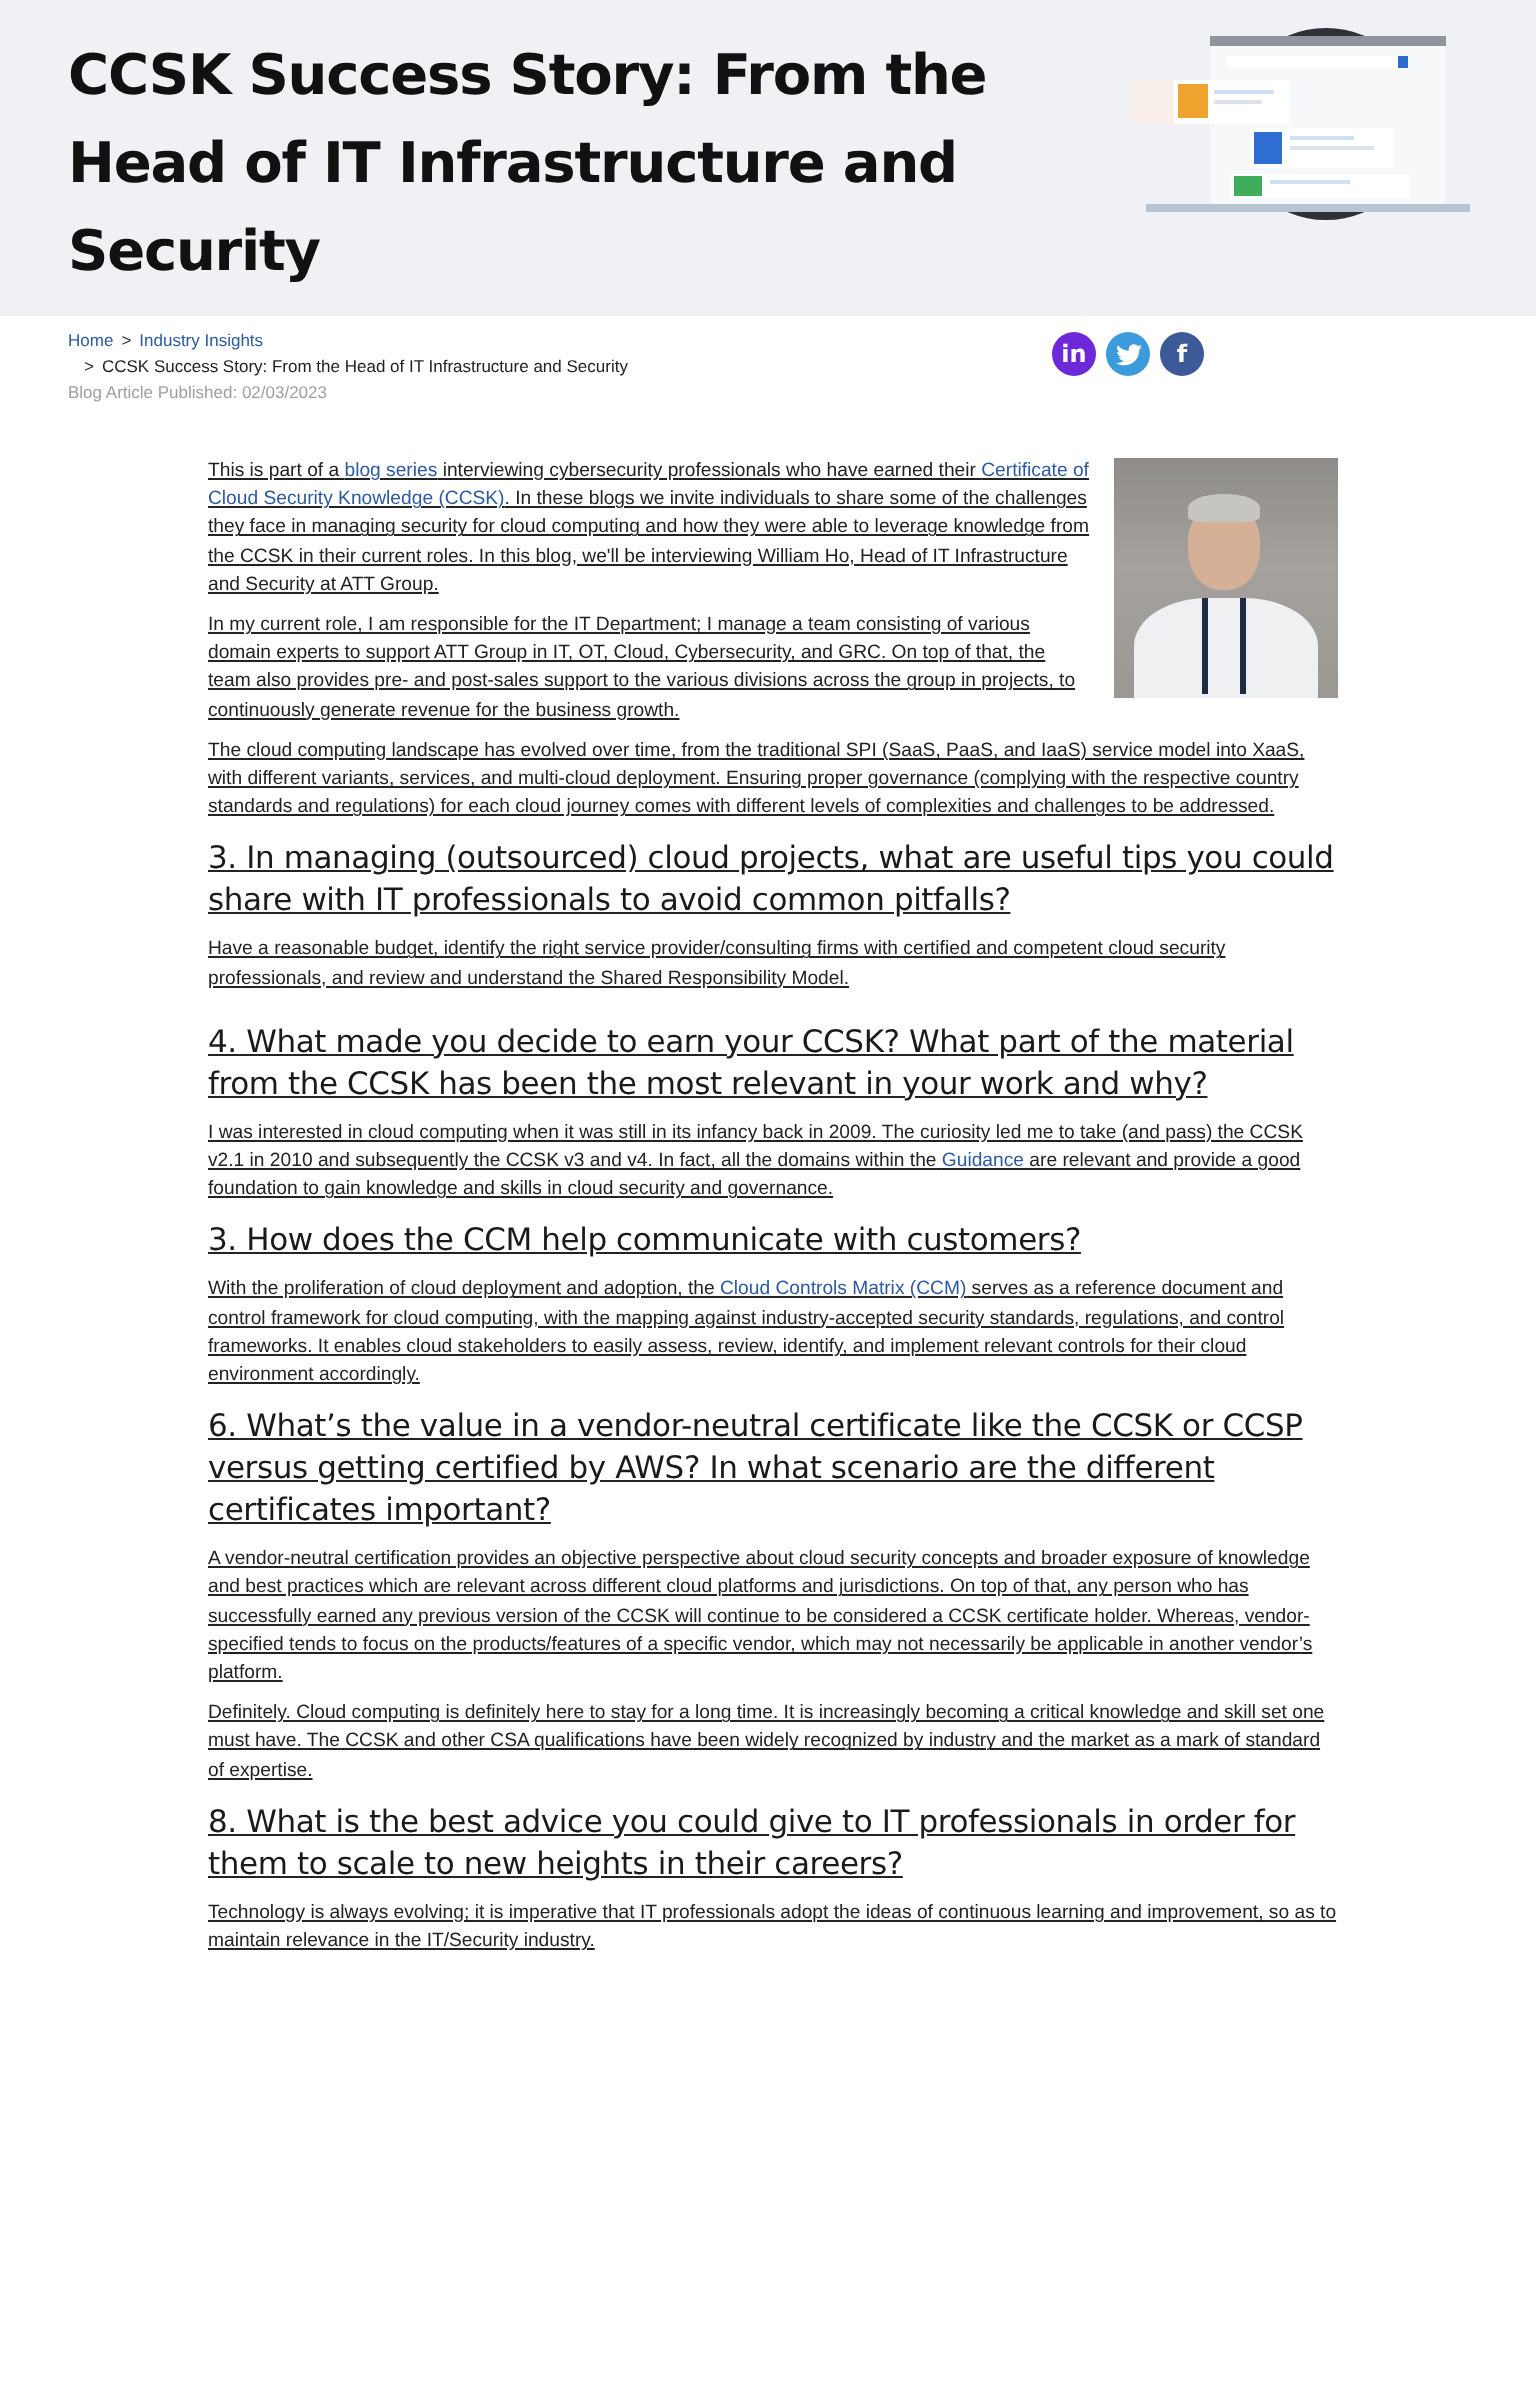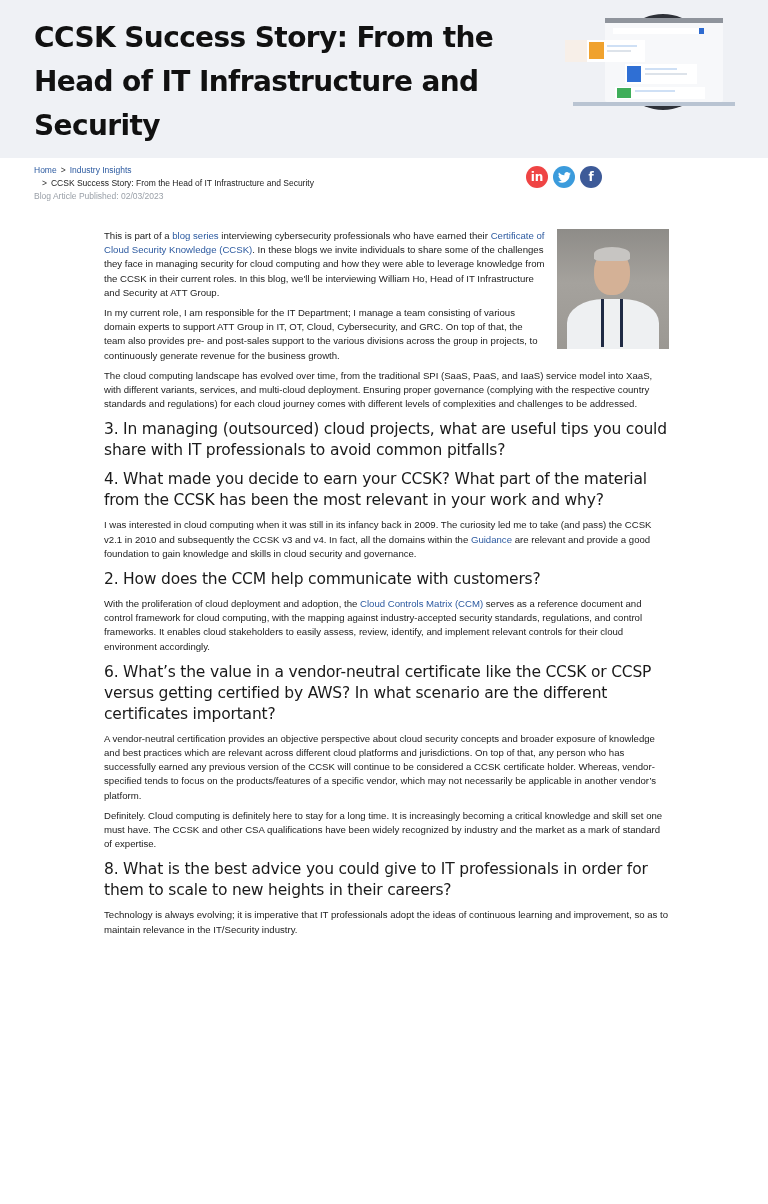--- a/index.html
+++ b/index.html
@@ -12,25 +12,25 @@
   .illus { position: absolute; left: 565px; top: 10px; width: 175px; height: 110px; }
 
   .crumbs { position: absolute; left: 34px; top: 164px; font-size: 8.5px; line-height: 13px; }
   .crumbs .link { color: #2c5aa0; text-decoration: none; }
   .crumbs .sep { color: #333; margin: 0 4px; }
   .crumbs .row2 { padding-left: 4px; color: #222; }
   .crumbs .pub { color: #9aa0a8; }
 
   .social { position: absolute; left: 526px; top: 166px; display: flex; gap: 5px; }
   .social .ic { width: 22px; height: 22px; border-radius: 50%; display: flex; align-items: center; justify-content: center; color: #fff; font-weight: bold; font-size: 12px; font-family: "DejaVu Sans", sans-serif; }
-  .ic.li { background: #ef4444; }
+  .ic.li { background: #6d28d9; }
   .ic.tw { background: #3b9bdc; }
   .ic.fb { background: #3d5a98; }
 
-  .article { position: absolute; left: 104px; top: 229px; width: 565px; font-size: 9.6px; line-height: 14.2px; color: #222; }
+  .article { position: absolute; left: 104px; top: 229px; width: 565px; font-size: 9.6px; line-height: 14.2px; color: #222; text-decoration: underline; }
   .article p { margin-bottom: 6px; }
   .article a { color: #2c5aa0; text-decoration: none; }
   .article h2 { font-family: "DejaVu Sans", sans-serif; font-weight: normal; font-size: 15.5px; line-height: 21px; color: #1a1a1a; margin: 8px 0 7px; letter-spacing: -0.2px; }
 
   .photo { float: right; width: 112px; height: 120px; margin-left: 12px; margin-bottom: 4px; background: linear-gradient(180deg, #8e8c88 0%, #a5a29d 45%, #9b9893 100%); position: relative; overflow: hidden; }
   .photo .head { position: absolute; left: 37px; top: 22px; width: 36px; height: 44px; border-radius: 45%; background: #d4b196; }
   .photo .hair { position: absolute; left: 37px; top: 18px; width: 36px; height: 14px; border-radius: 50% 50% 20% 20%; background: #c7c5c2; }
   .photo .shirt { position: absolute; left: 10px; top: 70px; width: 92px; height: 60px; border-radius: 40% 40% 0 0; background: #eef0f2; }
   .photo .lanyard { position: absolute; left: 44px; top: 70px; width: 22px; height: 48px; border-left: 3px solid #1f2a44; border-right: 3px solid #1f2a44; }
 </style>
@@ -93,25 +93,26 @@
     <div class="hair"></div>
   </div>
 
   <p><span>This is part of a </span><a href="#">blog series</a><span> interviewing cybersecurity professionals who have earned their </span><a href="#">Certificate of Cloud Security Knowledge (CCSK)</a><span>. In these blogs we invite individuals to share some of the challenges they face in managing security for cloud computing and how they were able to leverage knowledge from the CCSK in their current roles. In this blog, we'll be interviewing William Ho, Head of IT Infrastructure and Security at ATT Group.</span></p>
 
   <p>In my current role, I am responsible for the IT Department; I manage a team consisting of various domain experts to support ATT Group in IT, OT, Cloud, Cybersecurity, and GRC. On top of that, the team also provides pre- and post-sales support to the various divisions across the group in projects, to continuously generate revenue for the business growth.</p>
 
   <p>The cloud computing landscape has evolved over time, from the traditional SPI (SaaS, PaaS, and IaaS) service model into XaaS, with different variants, services, and multi-cloud deployment. Ensuring proper governance (complying with the respective country standards and regulations) for each cloud journey comes with different levels of complexities and challenges to be addressed.</p>
 
   <h2>3. In managing (outsourced) cloud projects, what are useful tips you could share with IT professionals to avoid common pitfalls?</h2>
+  <p style="margin-bottom:14px">Have a reasonable budget, identify the right service provider/consulting firms with certified and competent cloud security professionals, and review and understand the Shared Responsibility Model.</p>
 
   <h2>4. What made you decide to earn your CCSK? What part of the material from the CCSK has been the most relevant in your work and why?</h2>
   <p><span>I was interested in cloud computing when it was still in its infancy back in 2009. The curiosity led me to take (and pass) the CCSK v2.1 in 2010 and subsequently the CCSK v3 and v4. In fact, all the domains within the </span><a href="#">Guidance</a><span> are relevant and provide a good foundation to gain knowledge and skills in cloud security and governance.</span></p>
 
-  <h2>2. How does the CCM help communicate with customers?</h2>
+  <h2>3. How does the CCM help communicate with customers?</h2>
   <p><span>With the proliferation of cloud deployment and adoption, the </span><a href="#">Cloud Controls Matrix (CCM)</a><span> serves as a reference document and control framework for cloud computing, with the mapping against industry-accepted security standards, regulations, and control frameworks. It enables cloud stakeholders to easily assess, review, identify, and implement relevant controls for their cloud environment accordingly.</span></p>
 
   <h2>6. What’s the value in a vendor-neutral certificate like the CCSK or CCSP versus getting certified by AWS? In what scenario are the different certificates important?</h2>
   <p>A vendor-neutral certification provides an objective perspective about cloud security concepts and broader exposure of knowledge and best practices which are relevant across different cloud platforms and jurisdictions. On top of that, any person who has successfully earned any previous version of the CCSK will continue to be considered a CCSK certificate holder. Whereas, vendor-specified tends to focus on the products/features of a specific vendor, which may not necessarily be applicable in another vendor’s platform.</p>
 
   <p>Definitely. Cloud computing is definitely here to stay for a long time. It is increasingly becoming a critical knowledge and skill set one must have. The CCSK and other CSA qualifications have been widely recognized by industry and the market as a mark of standard of expertise.</p>
 
   <h2>8. What is the best advice you could give to IT professionals in order for them to scale to new heights in their careers?</h2>
   <p>Technology is always evolving; it is imperative that IT professionals adopt the ideas of continuous learning and improvement, so as to maintain relevance in the IT/Security industry.</p>
 </div>

